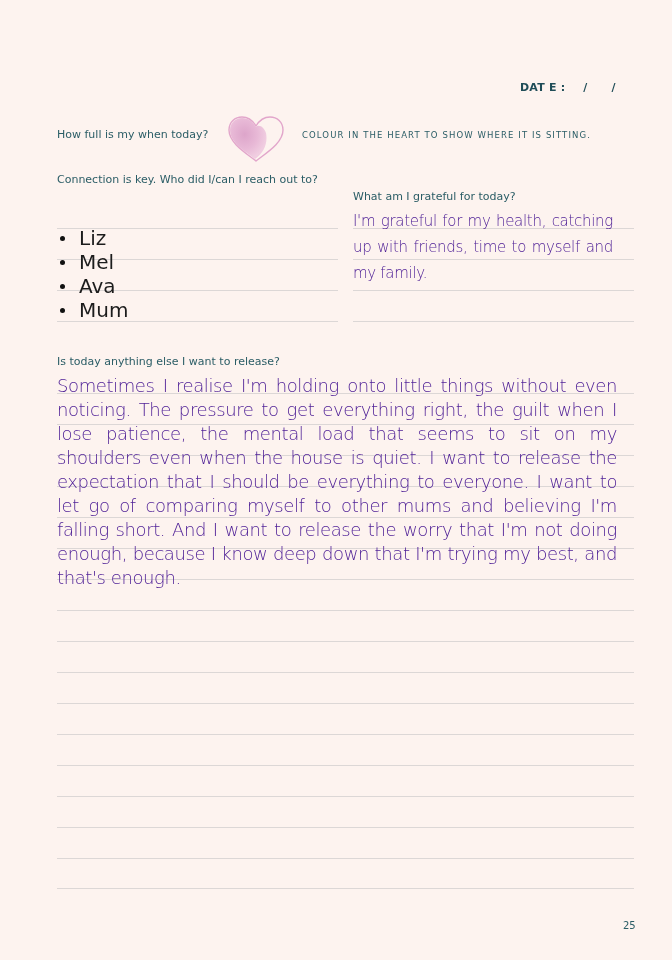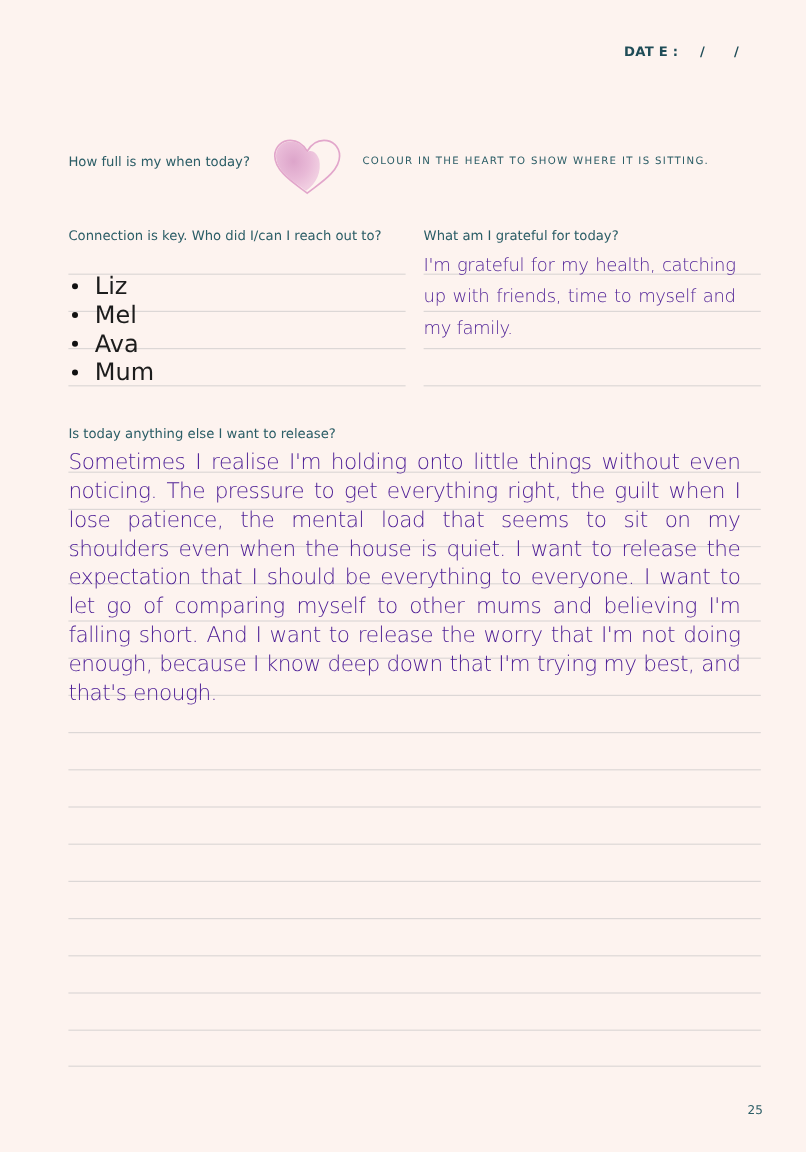--- a/index.html
+++ b/index.html
@@ -8,21 +8,21 @@
       background: #fdf3ef;
       position: relative;
       overflow: hidden;
       font-family: "DejaVu Sans", sans-serif;
     }
     .date {
       position: absolute; left: 520px; top: 37px;
       font-size: 11px; font-weight: bold; color: #1f4c57;
       letter-spacing: 0.2px;
     }
-    .date span { display: inline-block; }
+    .date span { display: inline-block; margin-top: 44px; }
     .date .slash1 { margin-left: 14px; }
     .date .slash2 { margin-left: 20px; }
     .prompt {
       position: absolute; font-size: 11px; color: #2b5d66;
       white-space: nowrap;
     }
     .caps {
       position: absolute; font-size: 8.5px; color: #2b5d66;
       letter-spacing: 1.1px; white-space: nowrap;
     }
@@ -86,21 +86,21 @@
         <stop offset="100%" stop-color="#efc9df"></stop>
       </radialGradient>
     </defs>
     <path d="M30 46 C 20 38, 3 28, 3 15 C 3 7, 9 2, 16 2 C 22 2, 27 6, 30 11 C 33 6, 38 2, 44 2 C 51 2, 57 7, 57 15 C 57 28, 40 38, 30 46 Z" fill="#fdf3ef" stroke="#e2a6cb" stroke-width="1.4"></path>
     <path d="M29 44 C 20 37, 4 28, 4 15 C 4 8, 9 3, 16 3 C 23 3, 27 7, 30 12 C 33 9, 38 12, 40 18 C 42 28, 38 38, 29 44 Z" fill="url(#hg)" opacity="0.9"></path>
   </svg>
 </div>
 
 <div class="caps" style="left:302px; top:130px;">COLOUR IN THE HEART TO SHOW WHERE IT IS SITTING.</div>
 
-<div class="prompt" style="left:57px; top:190px;">Connection is key. Who did I/can I reach out to?</div>
+<div class="prompt" style="left:57px; top:173px;">Connection is key. Who did I/can I reach out to?</div>
 <div class="ruled-line" style="left:57px; top:228px; width:281px;"></div>
 <div class="ruled-line" style="left:57px; top:259px; width:281px;"></div>
 <div class="ruled-line" style="left:57px; top:290px; width:281px;"></div>
 <div class="ruled-line" style="left:57px; top:321px; width:281px;"></div>
 
 <ul class="bullets">
   <li><span class="dot"></span><span>Liz</span></li>
   <li><span class="dot"></span><span>Mel</span></li>
   <li><span class="dot"></span><span>Ava</span></li>
   <li><span class="dot"></span><span>Mum</span></li>

